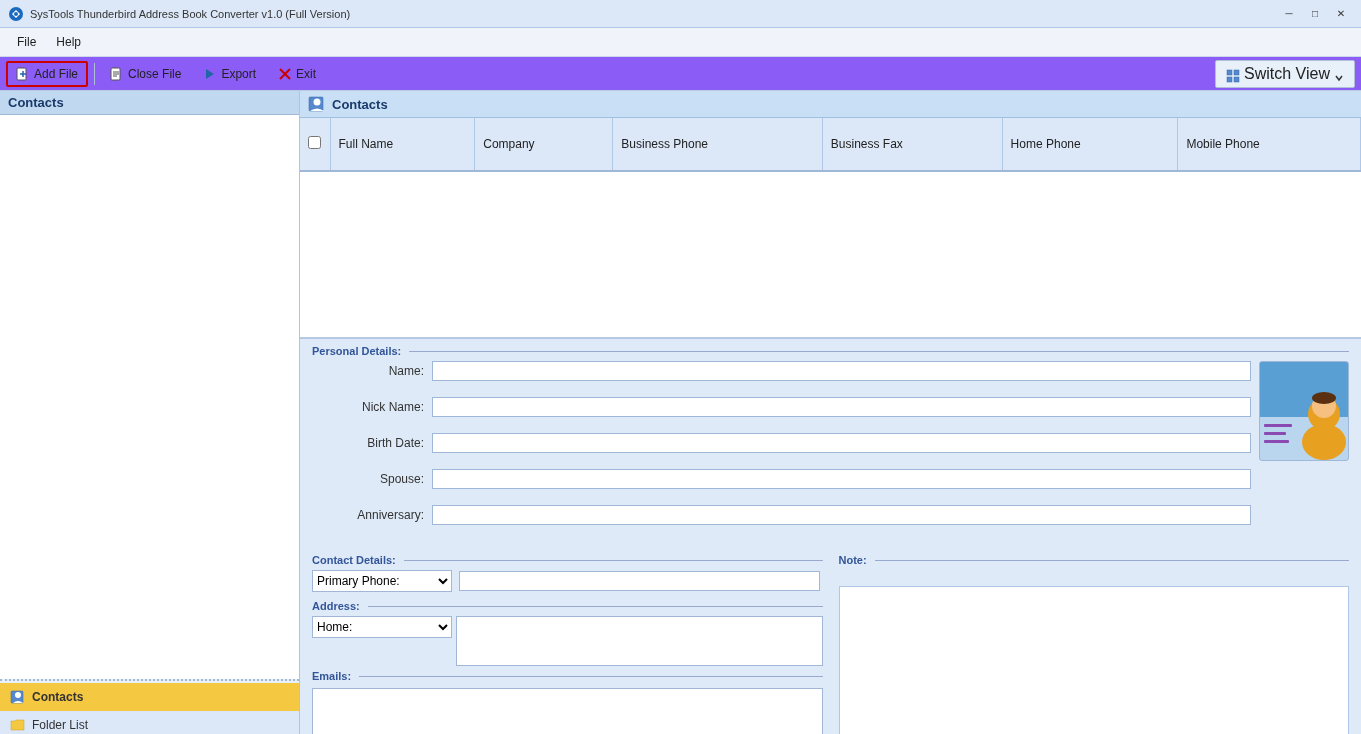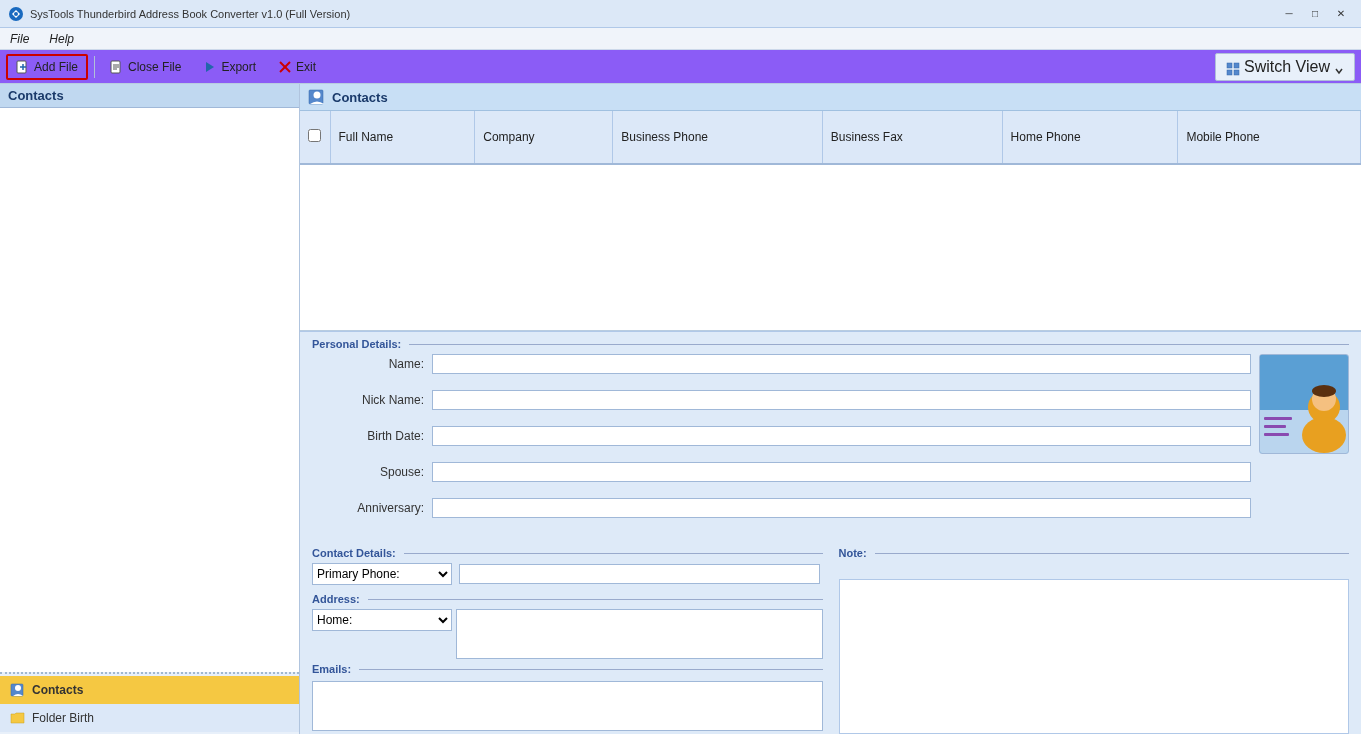--- a/index.html
+++ b/index.html
@@ -23,26 +23,25 @@
       background: #dce8f7;
       border: 1px solid transparent;
       cursor: pointer;
       display: flex; align-items: center; justify-content: center;
       font-size: 10px; color: #333;
     }
 
     
     #menu-bar {
       background: #f0f4fa;
-      height: 22px;
+      height: 29px;
       display: flex;
       align-items: center;
-      padding: 0 0;
+      padding: 0 7px;
       border-bottom: 1px solid #ccd8ea;
-      font-style: italic;
     }
     .menu-item {
       padding: 2px 10px;
       font-size: 12px;
       color: #222;
       cursor: pointer;
     }
 
     
     #toolbar {
@@ -375,21 +374,21 @@
           <rect x="1" y="2" width="12" height="12" rx="1" fill="#5588cc" stroke="#3366aa" stroke-width="0.5"></rect>
           <circle cx="8" cy="6" r="3" fill="white"></circle>
           <path d="M3 14 Q8 10 13 14" fill="white"></path>
         </svg>
         <span>Contacts</span>
       </div>
       <div class="sidebar-tab">
         <svg width="16" height="16" viewBox="0 0 16 16">
           <path d="M1 4 L5 4 L6 3 L14 3 L14 13 L1 13 Z" fill="#f5c842" stroke="#c8a020" stroke-width="0.5"></path>
         </svg>
-        <span>Folder Birth</span>
+        <span>Folder List</span>
       </div>
     </div>
   </div>
 
   <div id="right-panel">
 
     <div id="contacts-header">
       <svg width="18" height="18" viewBox="0 0 18 18">
         <rect x="1" y="2" width="14" height="14" rx="1" fill="#5588cc" stroke="#3366aa" stroke-width="0.5"></rect>
         <circle cx="9" cy="7" r="3.5" fill="white"></circle>

